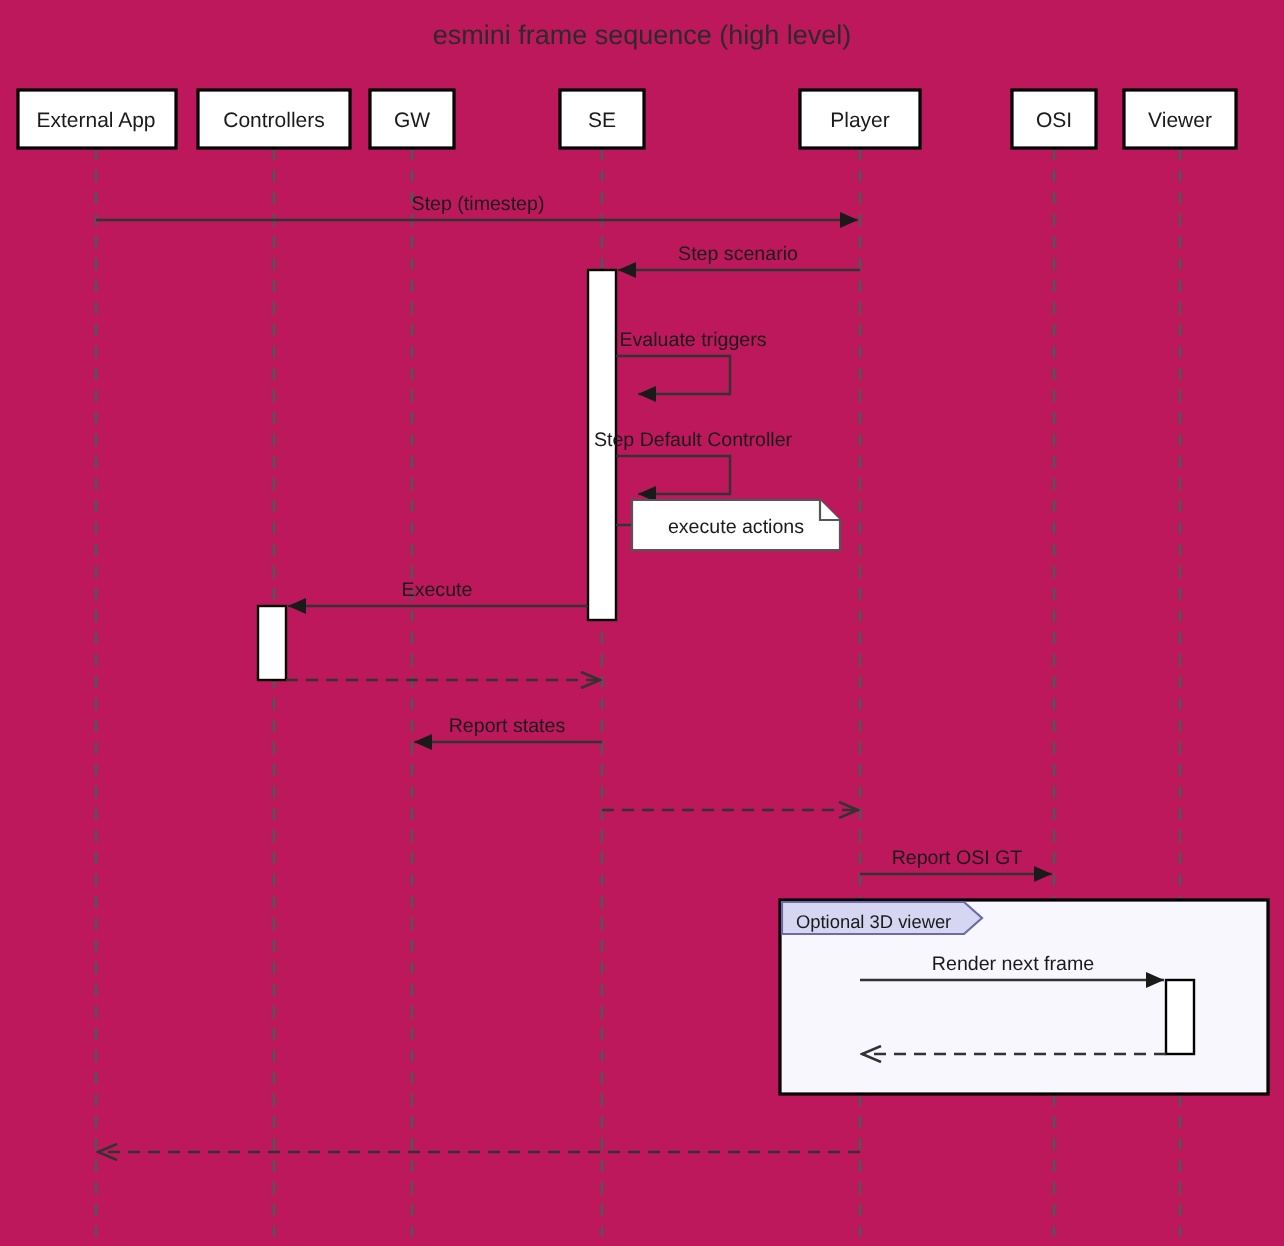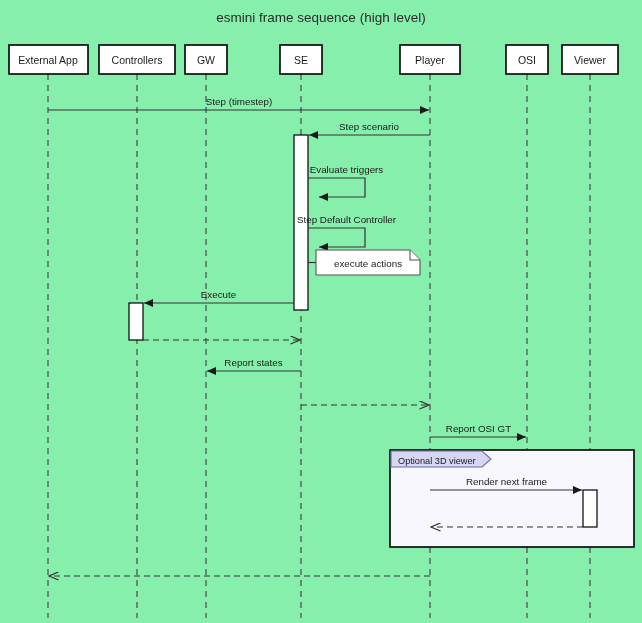--- a/index.html
+++ b/index.html
@@ -8,21 +8,21 @@
     background: #ffffff;
   }
   body {
     font-family: "Liberation Sans", sans-serif;
     -webkit-font-smoothing: antialiased;
   }
   #canvas {
     position: relative;
     width: 642px;
     height: 623px;
-    background: #86efac;
+    background: #be185d;
     overflow: hidden;
   }
   #diagram-svg {
     position: absolute;
     left: 0;
     top: 0;
     width: 642px;
     height: 623px;
   }
   .dtitle {

